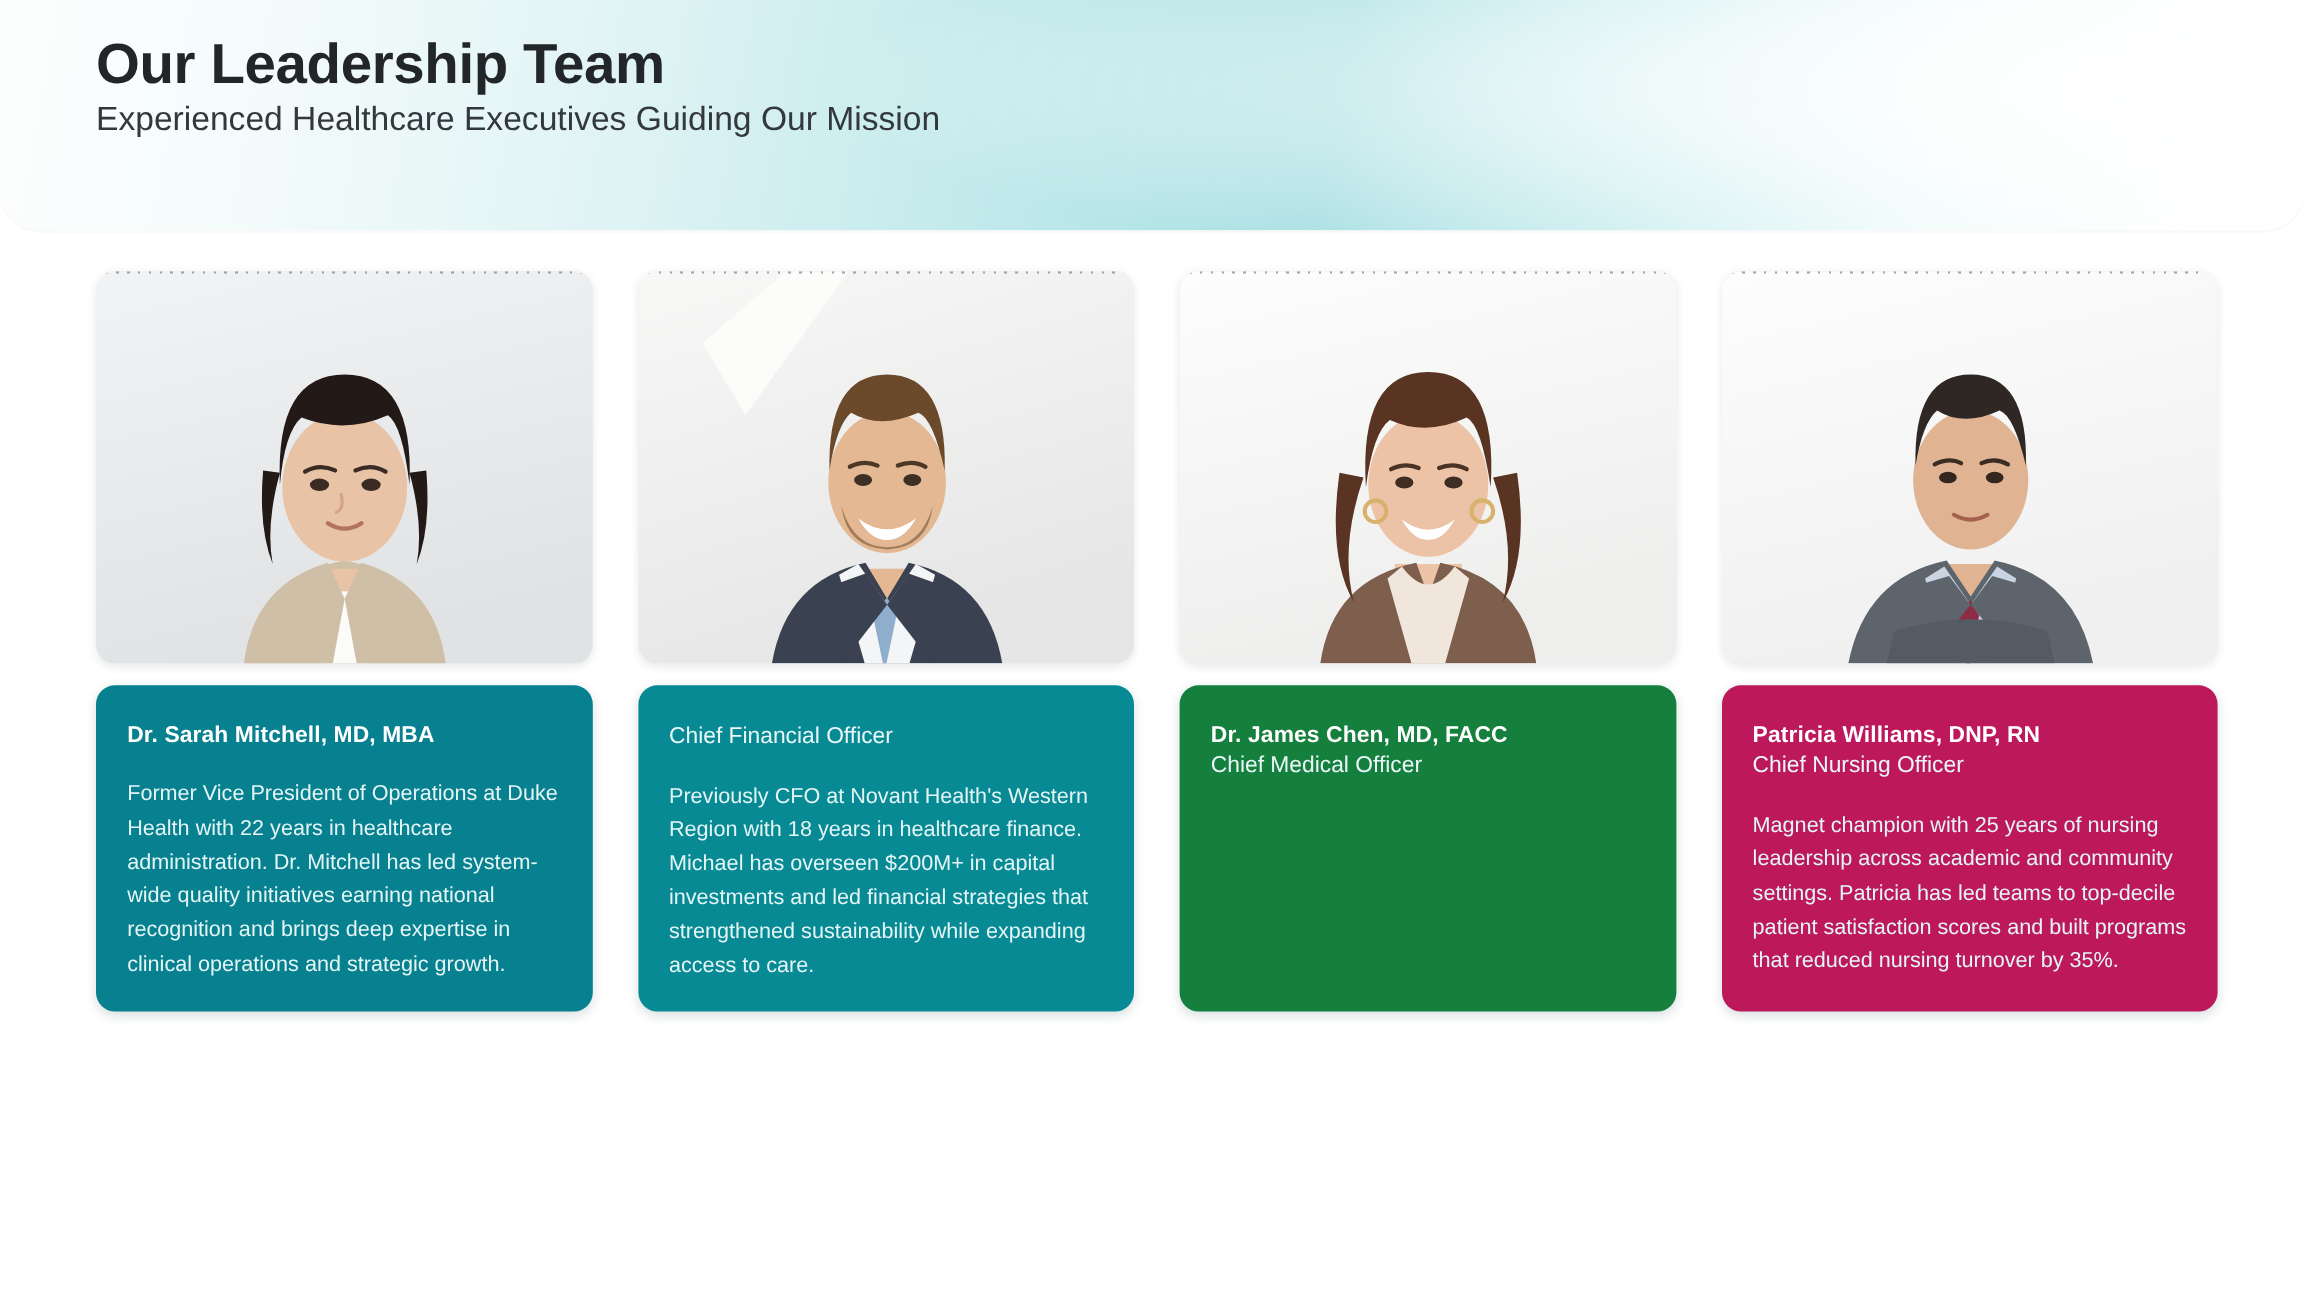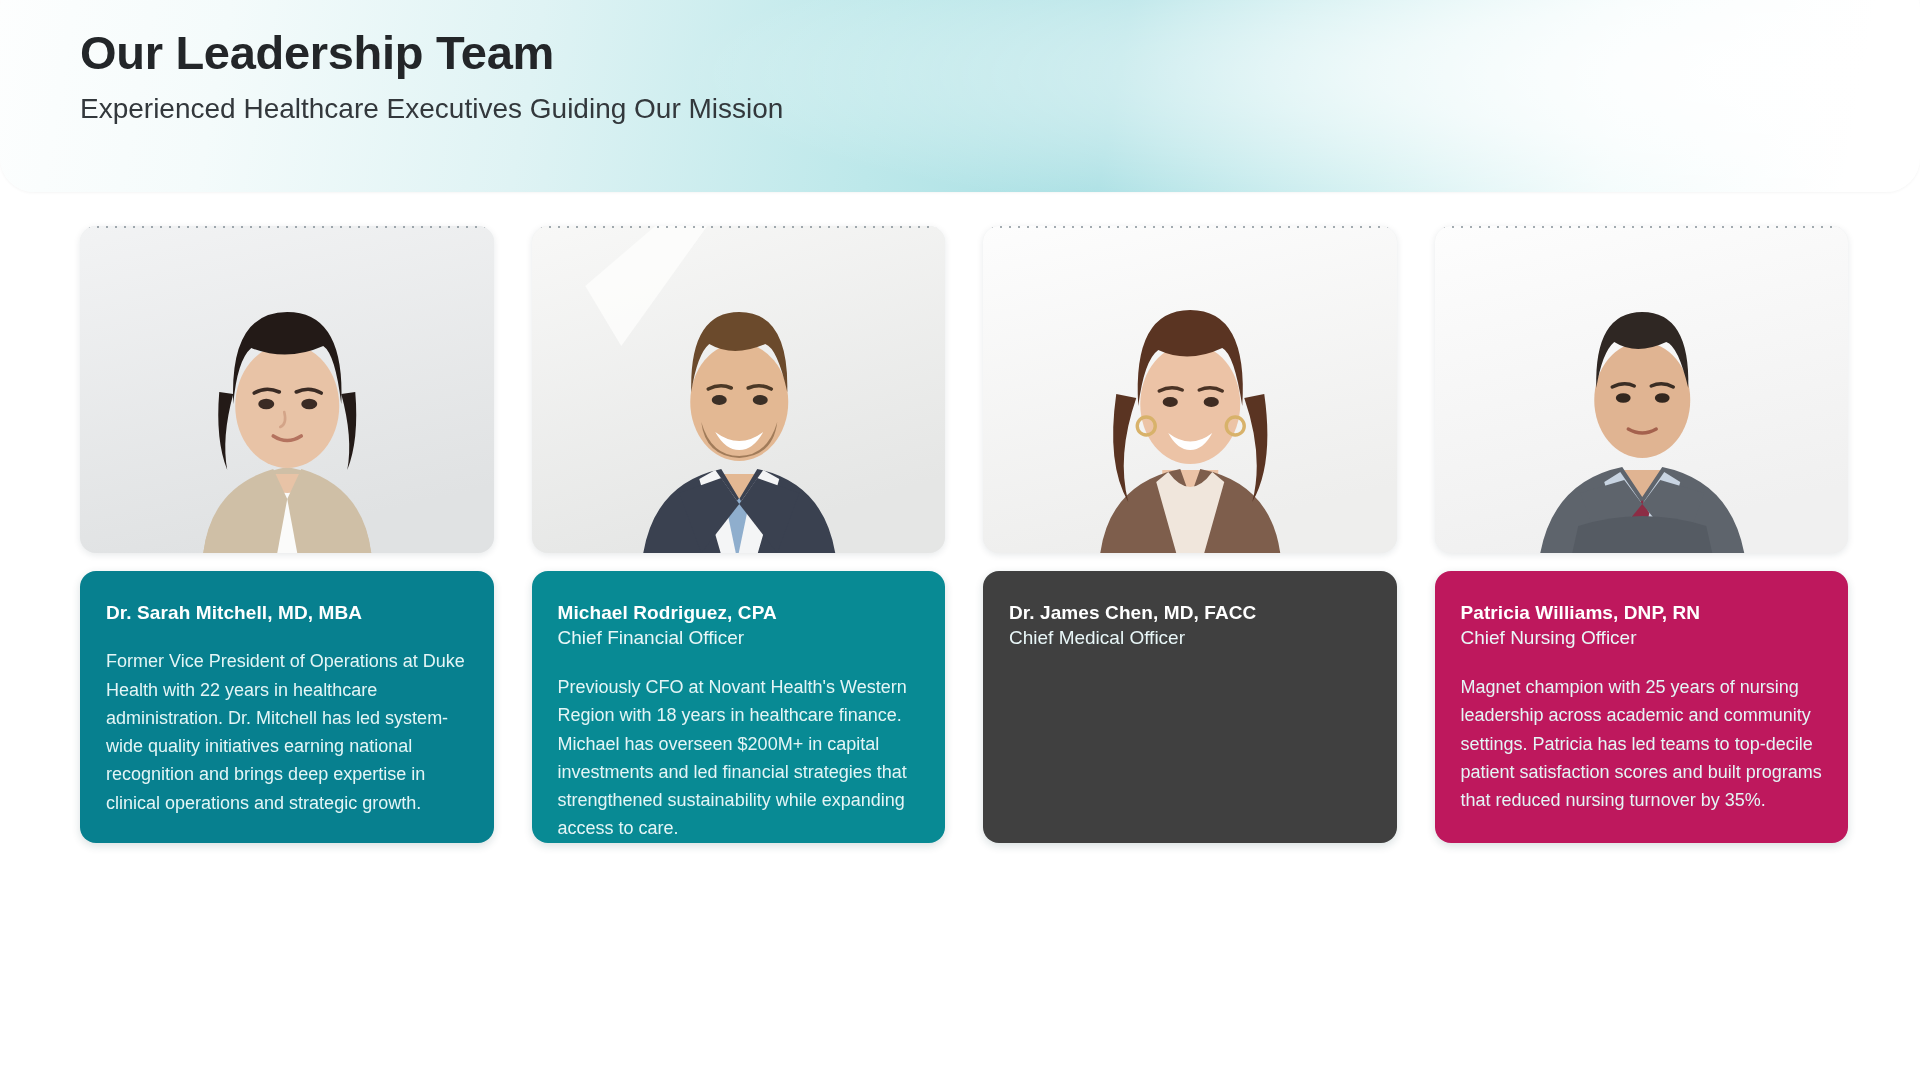--- a/index.html
+++ b/index.html
@@ -37,21 +37,21 @@
   }
   .page-title {
     font-size: 47px;
     font-weight: 700;
     letter-spacing: -0.3px;
     color: #232629;
     line-height: 1.08;
     white-space: nowrap;
   }
   .page-subtitle {
-    margin-top: 14px;
+    margin-top: 4px;
     font-size: 28px;
     font-weight: 400;
     color: #33383c;
     line-height: 1.15;
     white-space: nowrap;
   }
 
   
   .cards-row {
     position: absolute;
@@ -186,21 +186,20 @@
           <path d="M166 166 q-2 -80 48 -80 q50 0 48 80 q-10 -44 -22 -48 q-32 14 -56 0 q-12 10 -18 48 z" fill="#6b4a2c"></path>
           <ellipse cx="194" cy="174" rx="7.5" ry="5" fill="#3b2f26"></ellipse>
           <ellipse cx="235" cy="174" rx="7.5" ry="5" fill="#3b2f26"></ellipse>
           <path d="M183 163 q12 -6 23 -1" stroke="#4b3826" stroke-width="3.6" fill="none" stroke-linecap="round"></path>
           <path d="M223 162 q12 -5 23 1" stroke="#4b3826" stroke-width="3.6" fill="none" stroke-linecap="round"></path>
           <path d="M190 206 q24 18 48 0 q-10 18 -24 18 q-14 0 -24 -18 z" fill="#ffffff"></path>
           <path d="M176 196 q10 34 38 34 q28 0 38 -34 q-4 34 -38 36 q-34 -2 -38 -36 z" fill="#6b4a2c" opacity="0.55"></path>
         </svg>
       </div>
       <div class="info-block" style="background: rgb(8, 138, 148);">
-        <div class="person-name">Michael Rodriguez, CPA</div>
         <div class="person-role">Chief Financial Officer</div>
         <div class="person-bio">Previously CFO at Novant Health's Western Region with 18 years in healthcare finance. Michael has overseen $200M+ in capital investments and led financial strategies that strengthened sustainability while expanding access to care.</div>
       </div>
     </div>
 
     <div class="person-card">
       <div class="photo-frame">
         <div class="photo-dot-edge"></div>
         <svg class="photo-svg" viewBox="0 0 427 327" preserveAspectRatio="xMidYMid slice">
           <defs>
@@ -219,21 +218,21 @@
           <path d="M268 172 q20 58 8 104 q22 -38 12 -108 z" fill="#5a3422"></path>
           <ellipse cx="194" cy="176" rx="7.6" ry="5" fill="#3f2c22"></ellipse>
           <ellipse cx="235" cy="176" rx="7.6" ry="5" fill="#3f2c22"></ellipse>
           <path d="M183 165 q12 -6 23 -1" stroke="#4a3325" stroke-width="3.5" fill="none" stroke-linecap="round"></path>
           <path d="M223 164 q12 -5 23 1" stroke="#4a3325" stroke-width="3.5" fill="none" stroke-linecap="round"></path>
           <path d="M192 207 q22 17 44 0 q-9 17 -22 17 q-13 0 -22 -17 z" fill="#ffffff"></path>
           <circle cx="170" cy="200" r="9" fill="none" stroke="#d8b26a" stroke-width="3.4"></circle>
           <circle cx="259" cy="200" r="9" fill="none" stroke="#d8b26a" stroke-width="3.4"></circle>
         </svg>
       </div>
-      <div class="info-block" style="background: #404040;">
+      <div class="info-block" style="background: #15803d;">
         <div class="person-name">Dr. James Chen, MD, FACC</div>
         <div class="person-role">Chief Medical Officer</div>
       </div>
     </div>
 
     <div class="person-card">
       <div class="photo-frame">
         <div class="photo-dot-edge"></div>
         <svg class="photo-svg" viewBox="0 0 427 327" preserveAspectRatio="xMidYMid slice">
           <defs>

